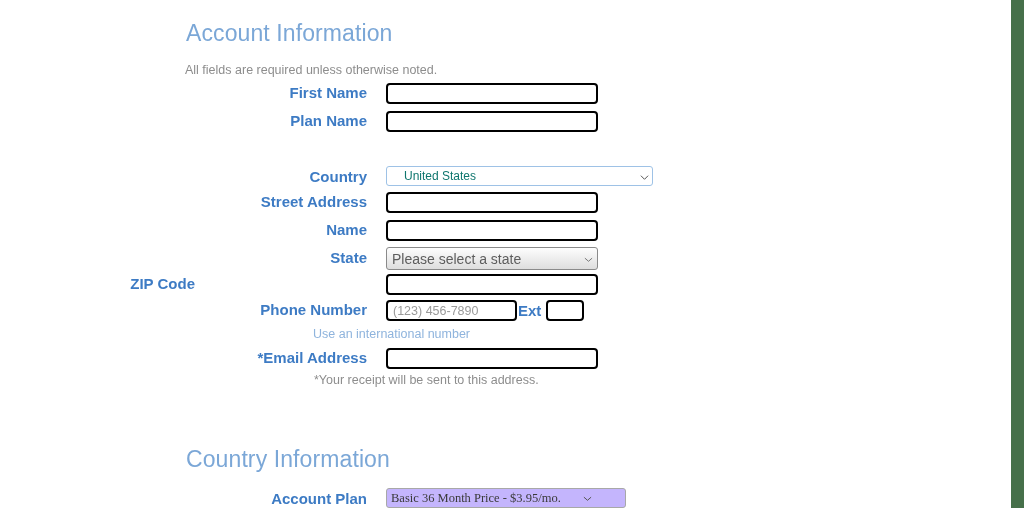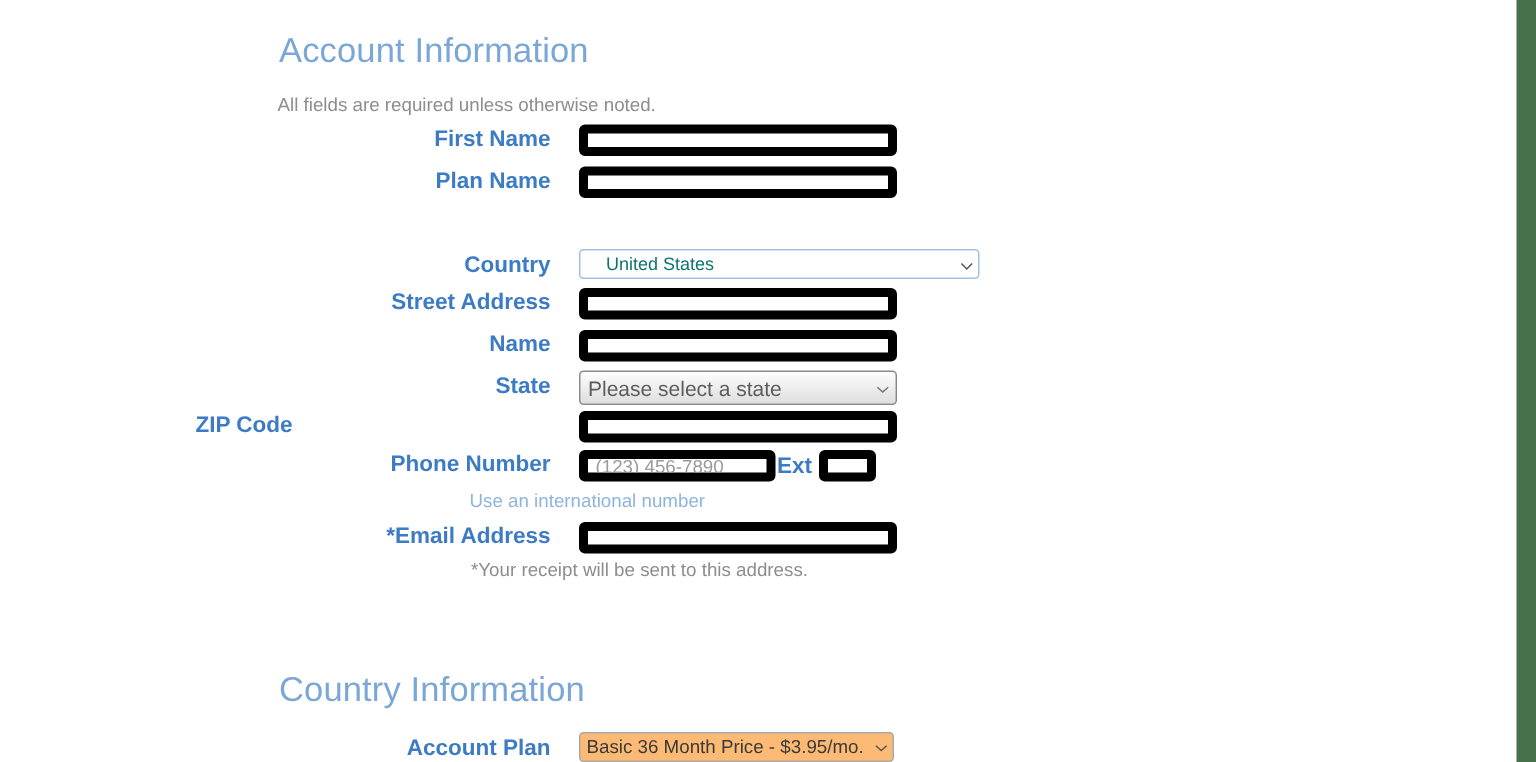--- a/index.html
+++ b/index.html
@@ -74,21 +74,21 @@
     font-size: 12.5px;
     font-weight: bold;
     margin-right: 3px;
   }
 
   .text-input {
     position: absolute;
     left: 346px;
     box-sizing: border-box;
     height: 21px;
-    border: 6px solid #000000;
+    border: 2px solid #000000;
     border-radius: 4px;
     background: #ffffff;
     font-family: "Liberation Sans", sans-serif;
     font-size: 12.5px;
     color: #444;
     padding: 0 5px;
     outline: none;
   }
   .text-input::placeholder {
     color: #9a9a9a;
@@ -146,26 +146,26 @@
     -moz-appearance: none;
     appearance: none;
     outline: none;
   }
 
   
   .select-plan {
     position: absolute;
     left: 346px;
     box-sizing: border-box;
-    width: 210px;
+    width: 240px;
     height: 20px;
     border: 1px solid #a8a8a8;
     border-radius: 3px;
-    background: #fdba74;
-    font-family: Liberation Sans, sans-serif;
+    background: #c4b5fd;
+    font-family: Liberation Serif, serif;
     font-size: 12.5px;
     color: #3a3a3a;
     padding: 0 16px 0 4px;
     -webkit-appearance: none;
     -moz-appearance: none;
     appearance: none;
     outline: none;
   }
 
   .chevron {

